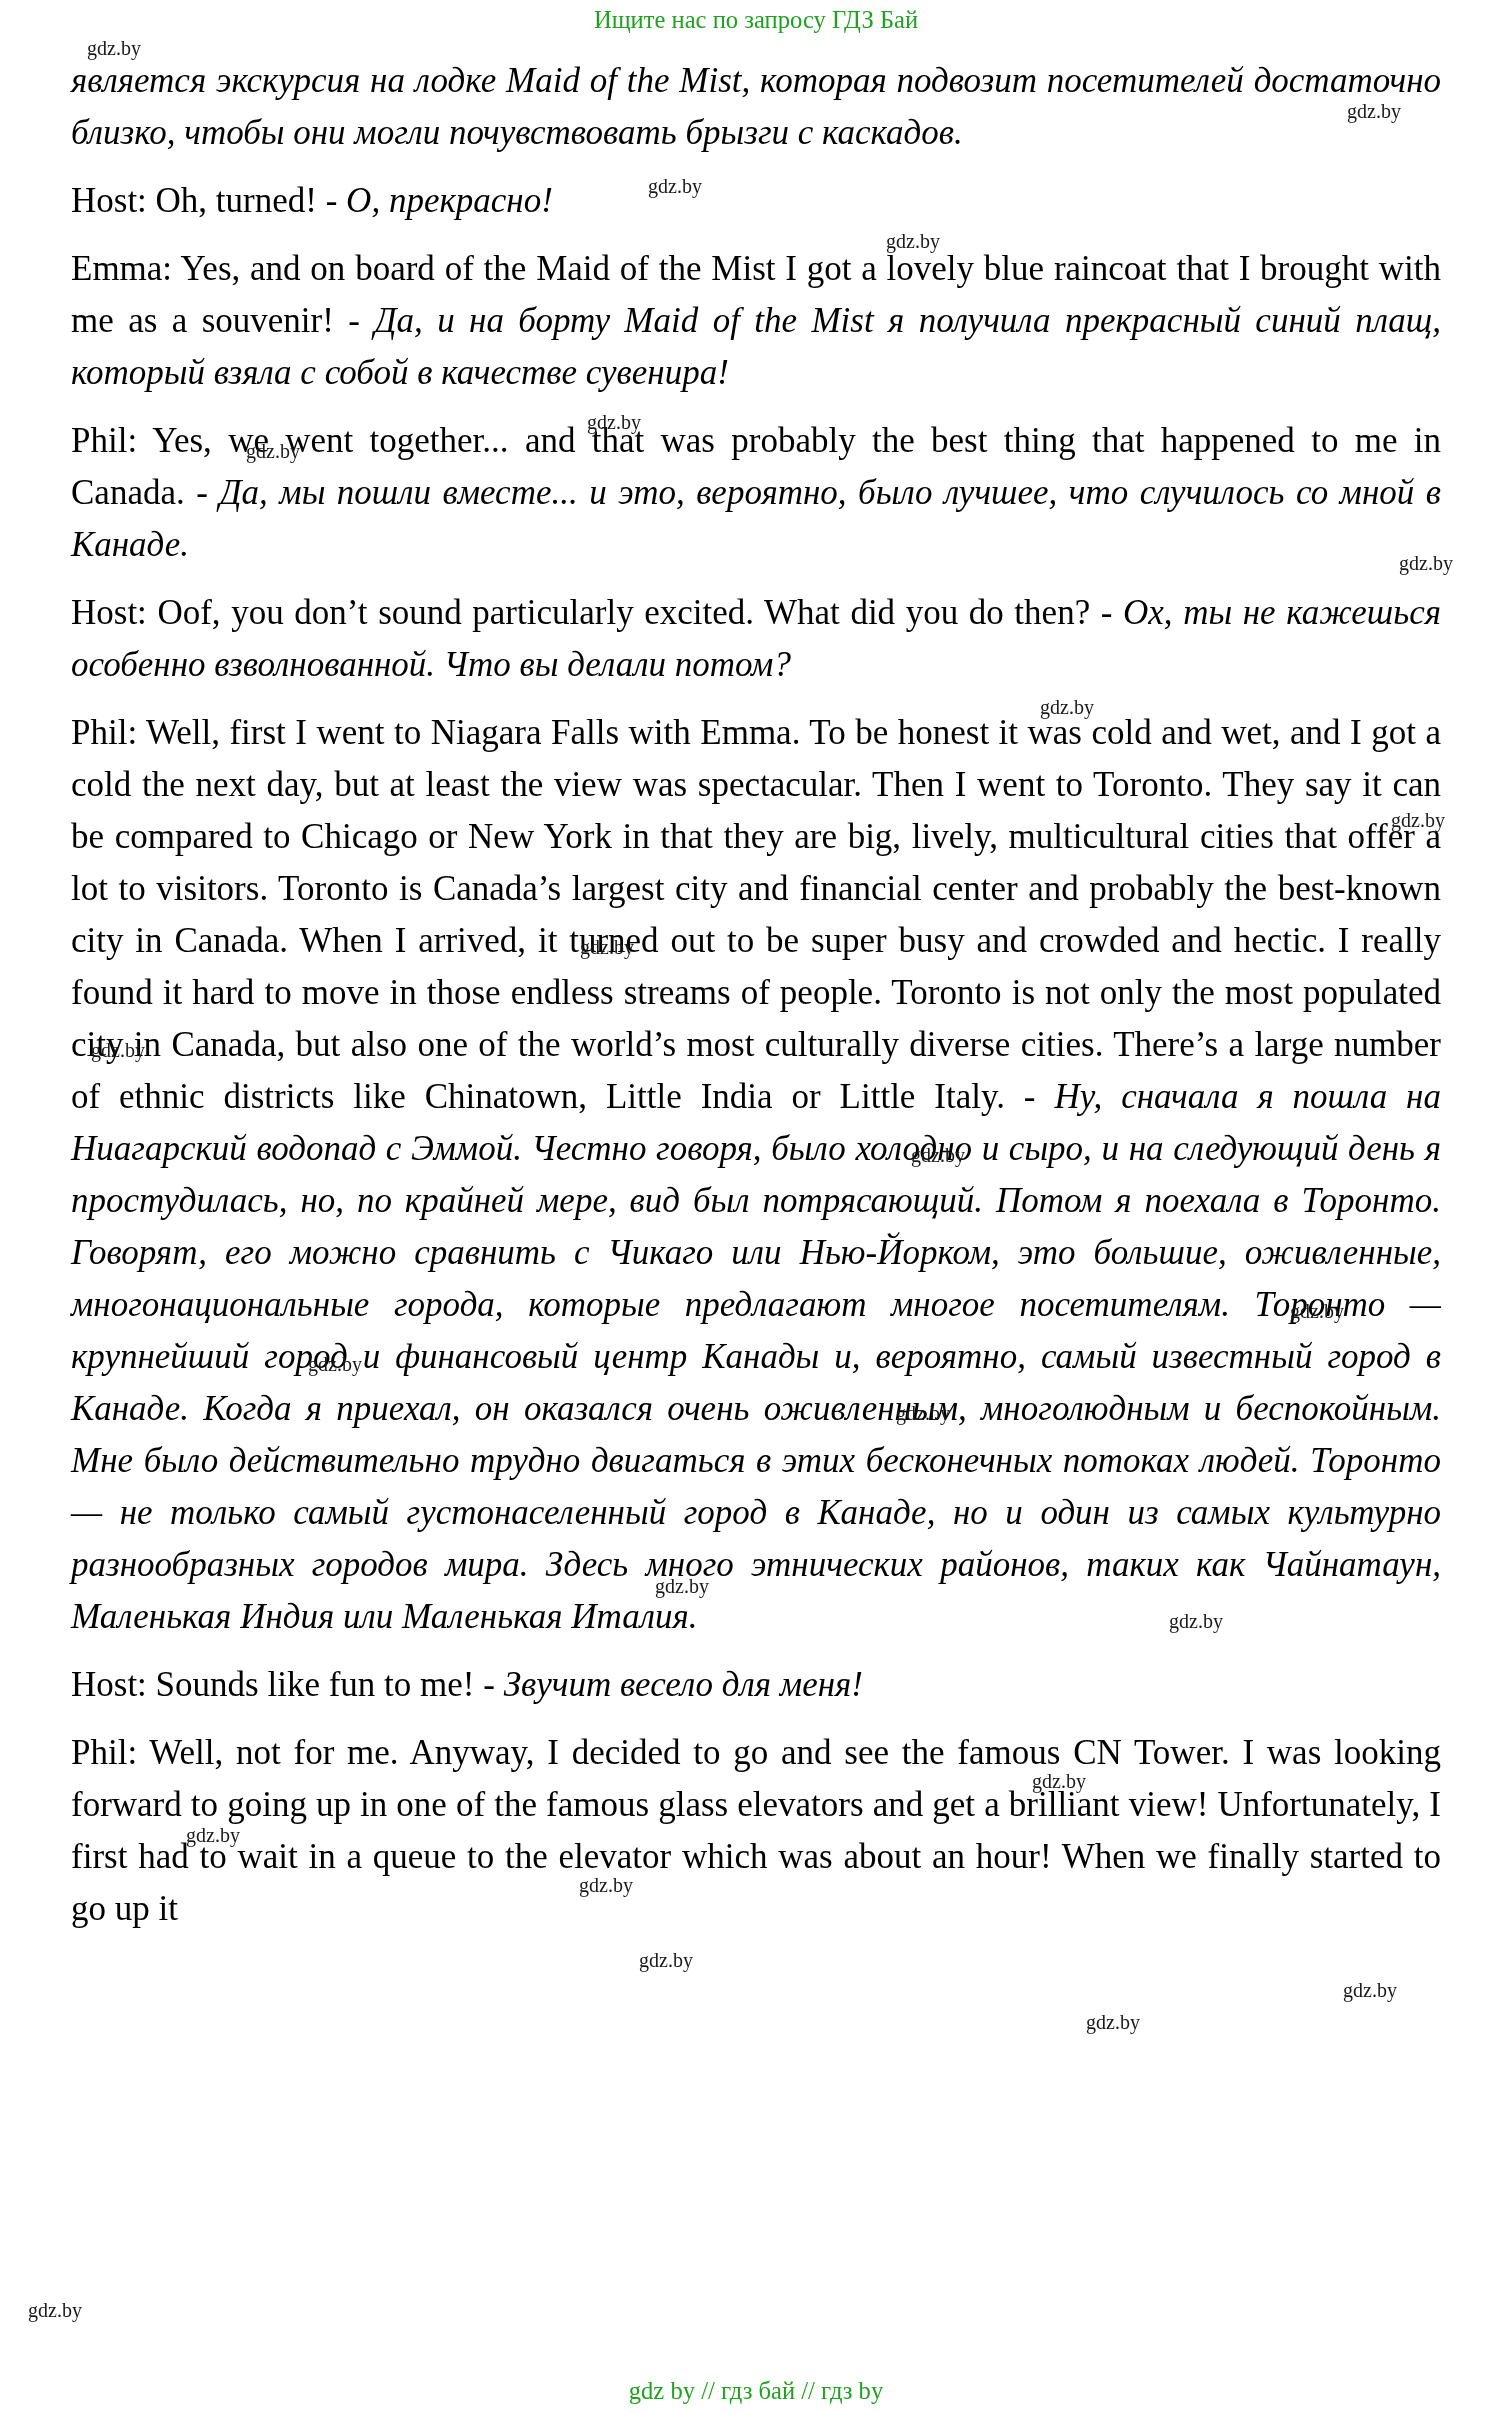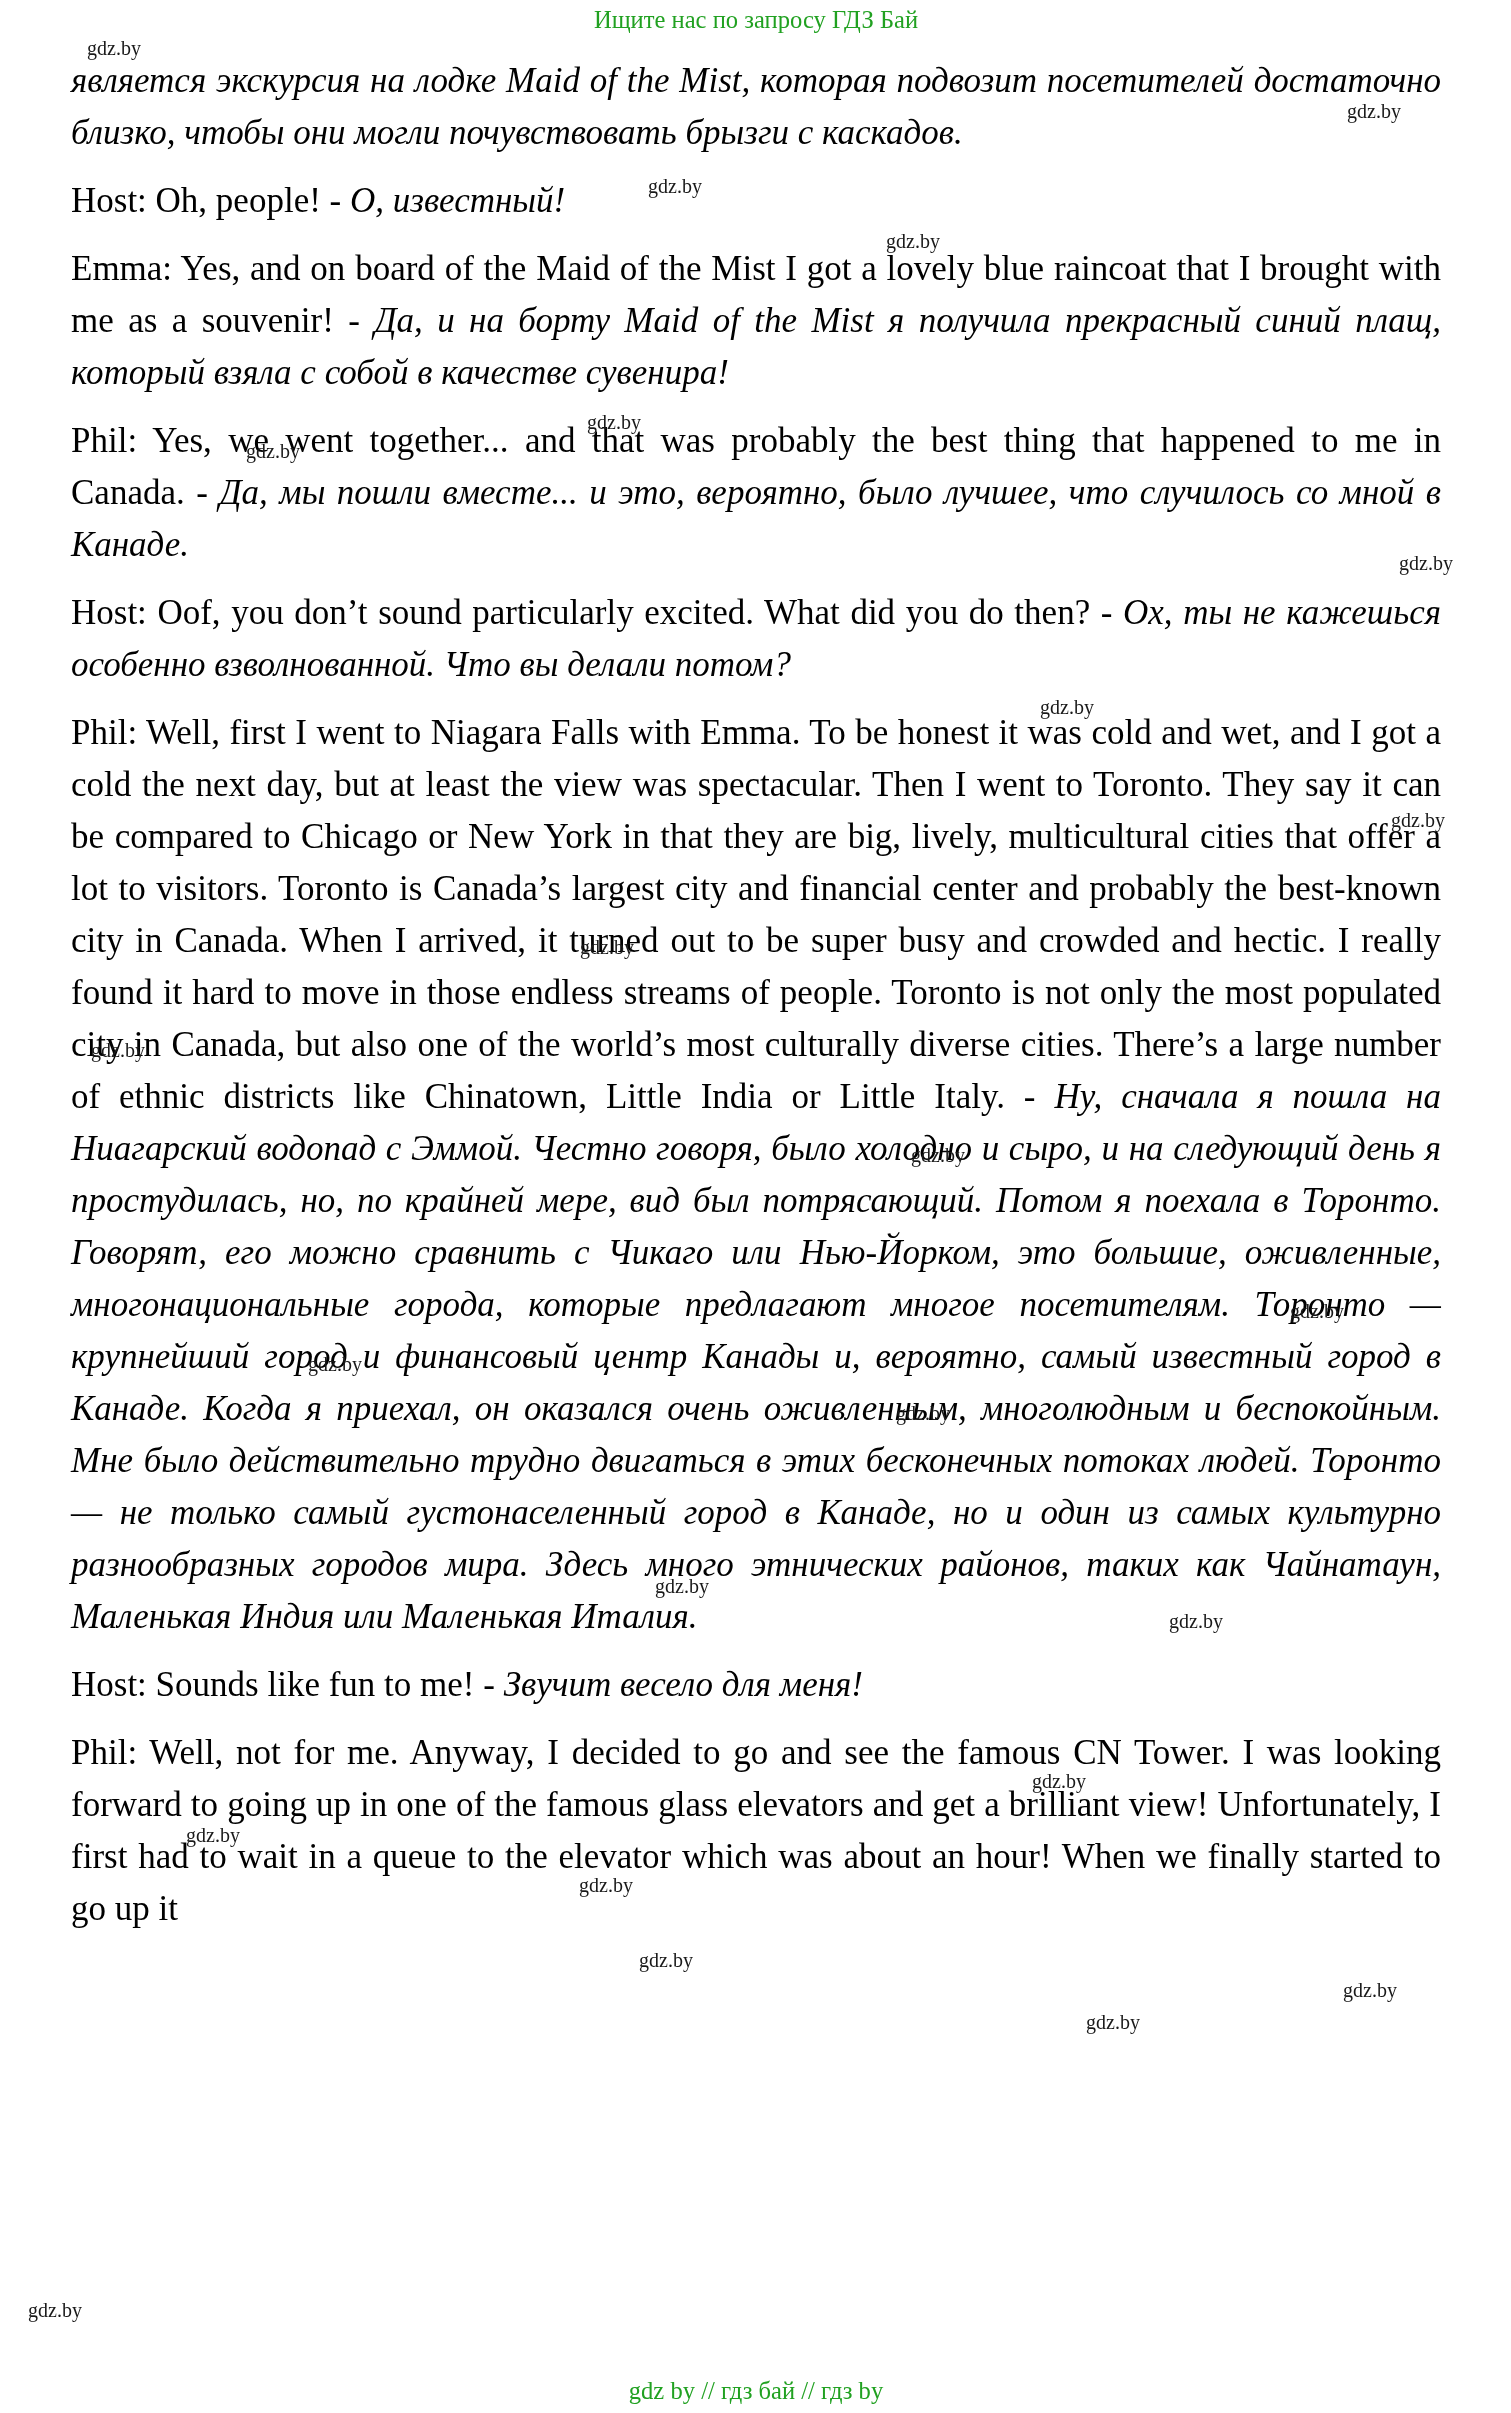--- a/index.html
+++ b/index.html
@@ -47,21 +47,21 @@
     margin-top: 28px;
   }
 </style>
 </head>
 <body>
 
 <div class="top-banner" style="color: rgb(33, 161, 33);">Ищите нас по запросу ГДЗ Бай</div>
 
 <div class="content" id="content">
     <p><span class="run-italic">является экскурсия на лодке Maid of the Mist, которая подвозит посетителей достаточно близко, чтобы они могли почувствовать брызги с каскадов.</span></p>
-    <p><span class="run-normal">Host: Oh, people! - </span><span class="run-italic">О, известный!</span></p>
+    <p><span class="run-normal">Host: Oh, turned! - </span><span class="run-italic">О, прекрасно!</span></p>
     <p><span class="run-normal">Emma: Yes, and on board of the Maid of the Mist I got a lovely blue raincoat that I brought with me as a souvenir! - </span><span class="run-italic">Да, и на борту Maid of the Mist я получила прекрасный синий плащ, который взяла с собой в качестве сувенира!</span></p>
     <p><span class="run-normal">Phil: Yes, we went together... and that was probably the best thing that happened to me in Canada. - </span><span class="run-italic">Да, мы пошли вместе... и это, вероятно, было лучшее, что случилось со мной в Канаде.</span></p>
     <p><span class="run-normal">Host: Oof, you don’t sound particularly excited. What did you do then? - </span><span class="run-italic">Ох, ты не кажешься особенно взволнованной. Что вы делали потом?</span></p>
     <p><span class="run-normal">Phil: Well, first I went to Niagara Falls with Emma. To be honest it was cold and wet, and I got a cold the next day, but at least the view was spectacular. Then I went to Toronto. They say it can be compared to Chicago or New York in that they are big, lively, multicultural cities that offer a lot to visitors. Toronto is Canada’s largest city and financial center and probably the best-known city in Canada. When I arrived, it turned out to be super busy and crowded and hectic. I really found it hard to move in those endless streams of people. Toronto is not only the most populated city in Canada, but also one of the world’s most culturally diverse cities. There’s a large number of ethnic districts like Chinatown, Little India or Little Italy. - </span><span class="run-italic">Ну, сначала я пошла на Ниагарский водопад с Эммой. Честно говоря, было холодно и сыро, и на следующий день я простудилась, но, по крайней мере, вид был потрясающий. Потом я поехала в Торонто. Говорят, его можно сравнить с Чикаго или Нью-Йорком, это большие, оживленные, многонациональные города, которые предлагают многое посетителям. Торонто — крупнейший город и финансовый центр Канады и, вероятно, самый известный город в Канаде. Когда я приехал, он оказался очень оживленным, многолюдным и беспокойным. Мне было действительно трудно двигаться в этих бесконечных потоках людей. Торонто — не только самый густонаселенный город в Канаде, но и один из самых культурно разнообразных городов мира. Здесь много этнических районов, таких как Чайнатаун, Маленькая Индия или Маленькая Италия.</span></p>
     <p><span class="run-normal">Host: Sounds like fun to me! - </span><span class="run-italic">Звучит весело для меня!</span></p>
     <p><span class="run-normal">Phil: Well, not for me. Anyway, I decided to go and see the famous CN Tower. I was looking forward to going up in one of the famous glass elevators and get a brilliant view! Unfortunately, I first had to wait in a queue to the elevator which was about an hour! When we finally started to go up it</span></p>
   </div>
 
 <div class="watermark-layer" id="watermarks">
     <span class="watermark" style="left: 87px; top: 38px; color: rgb(26, 26, 26);">gdz.by</span>

